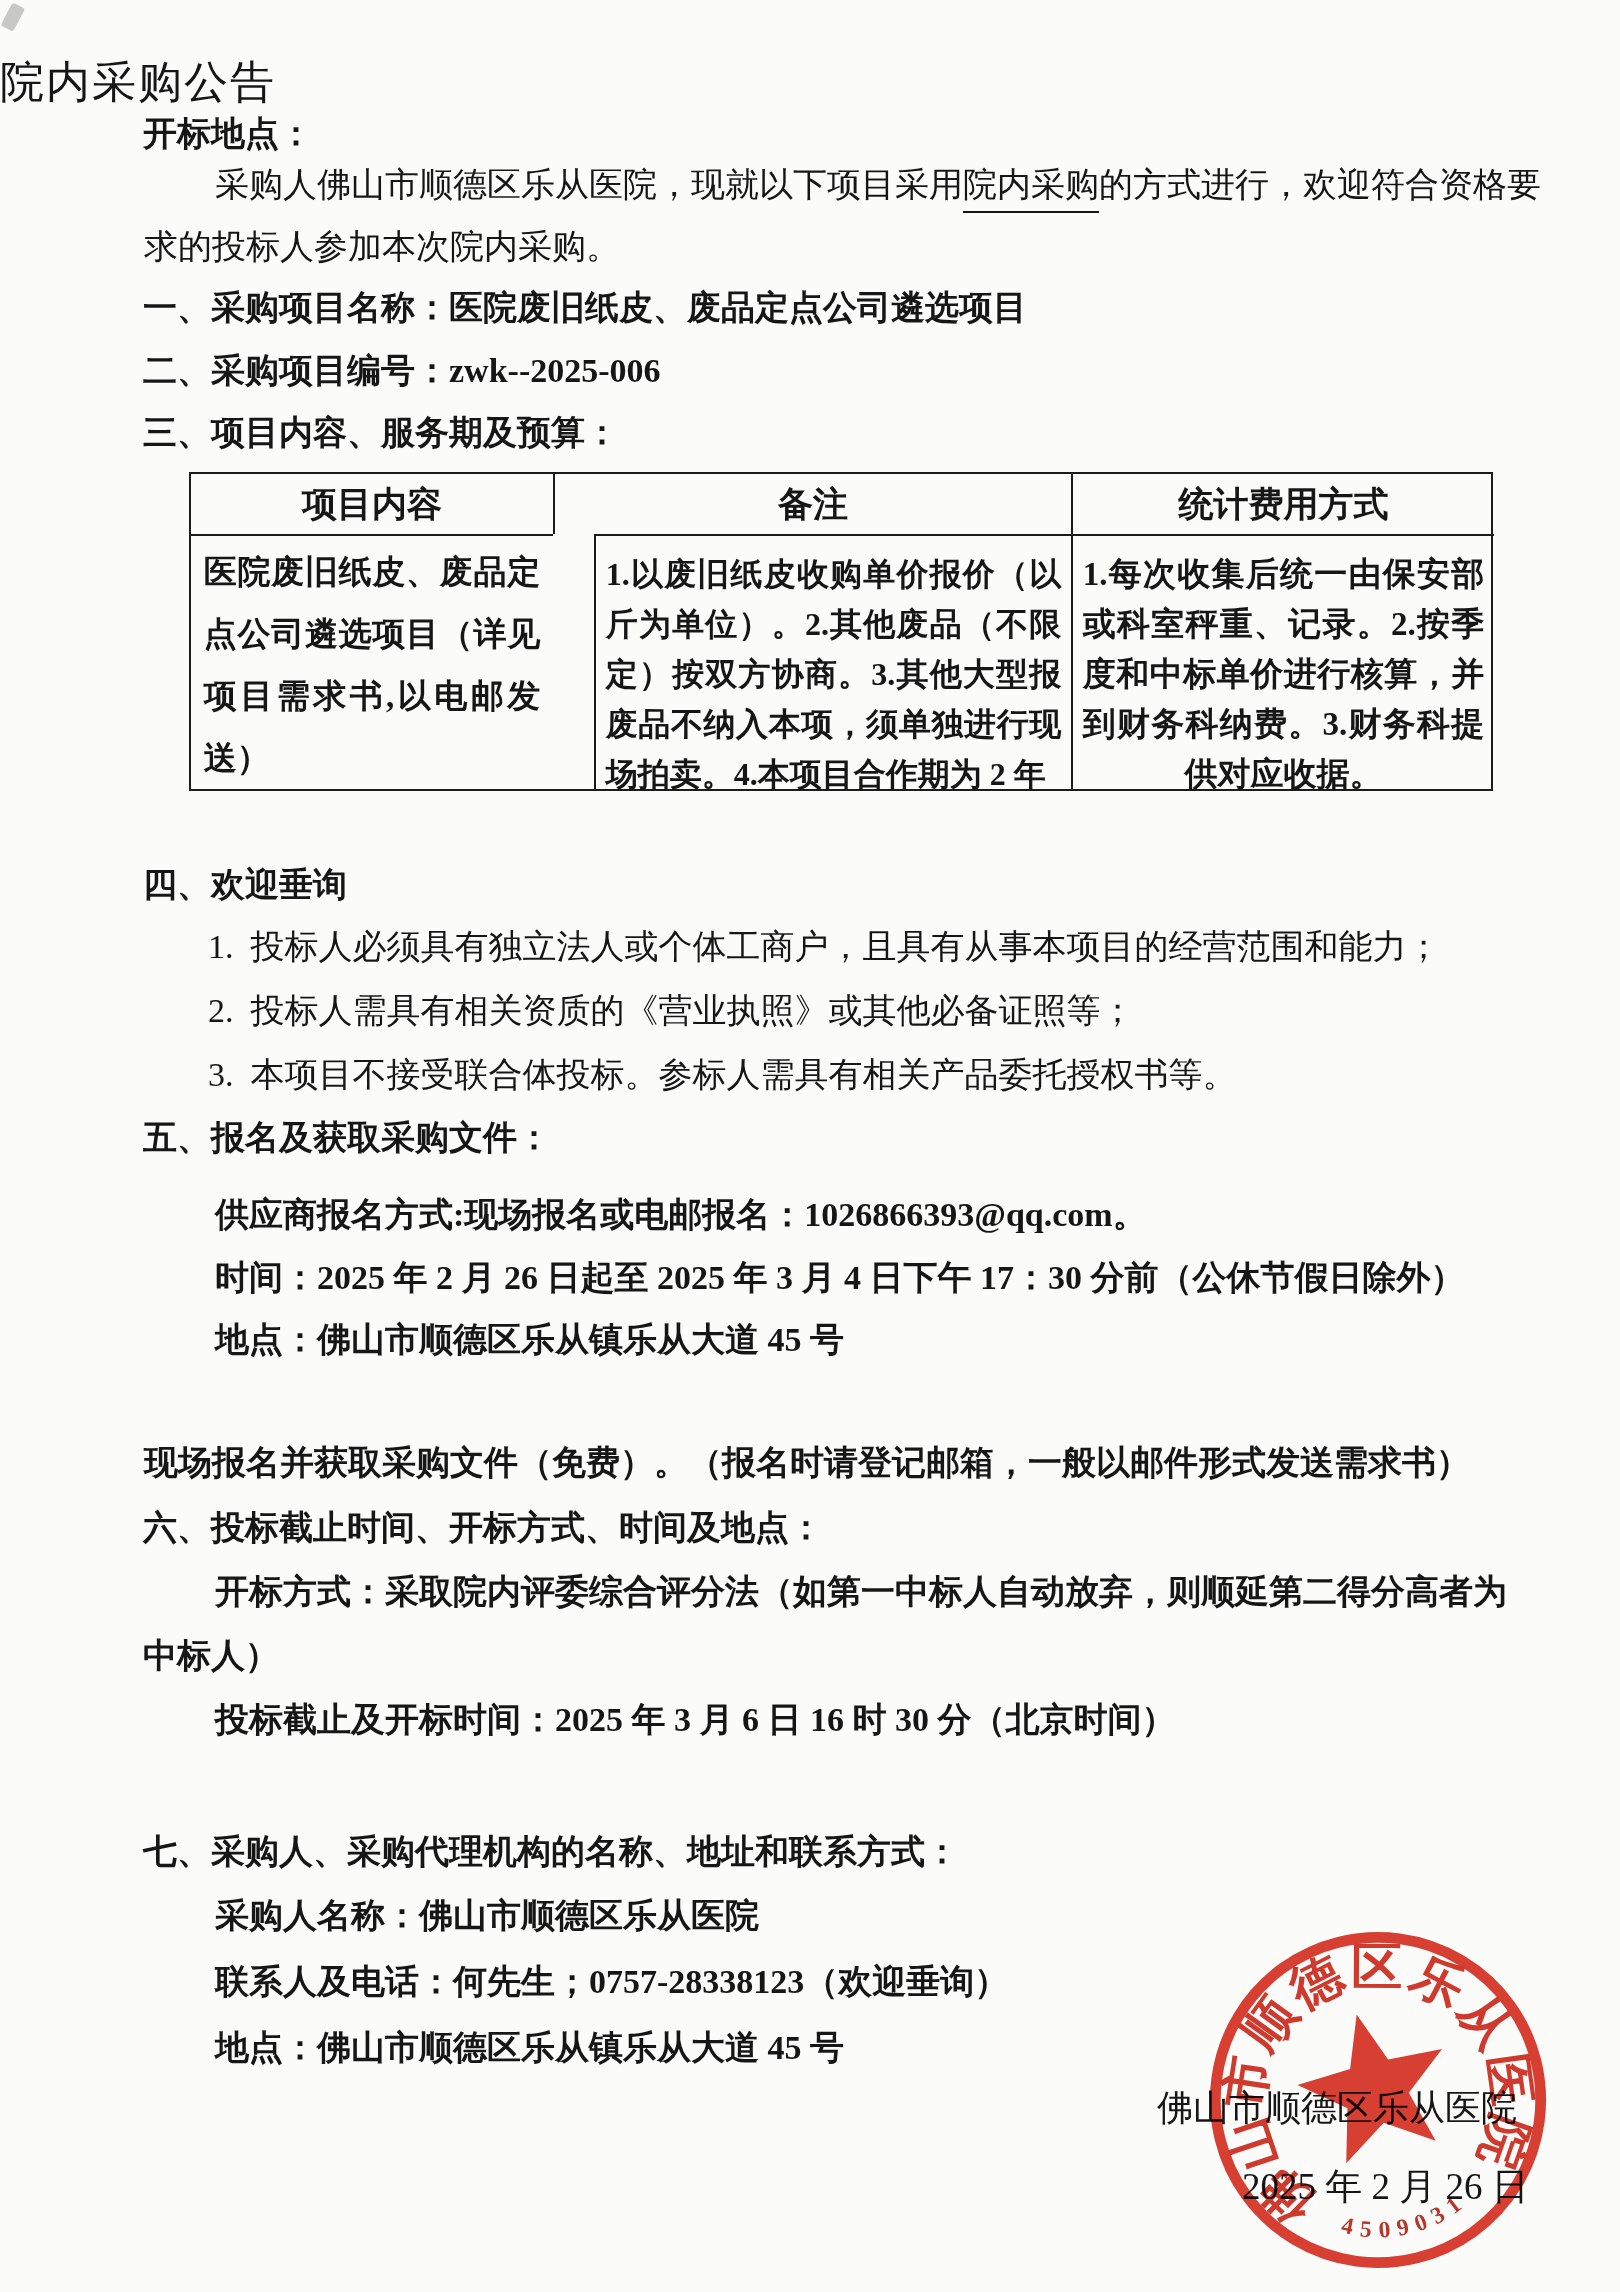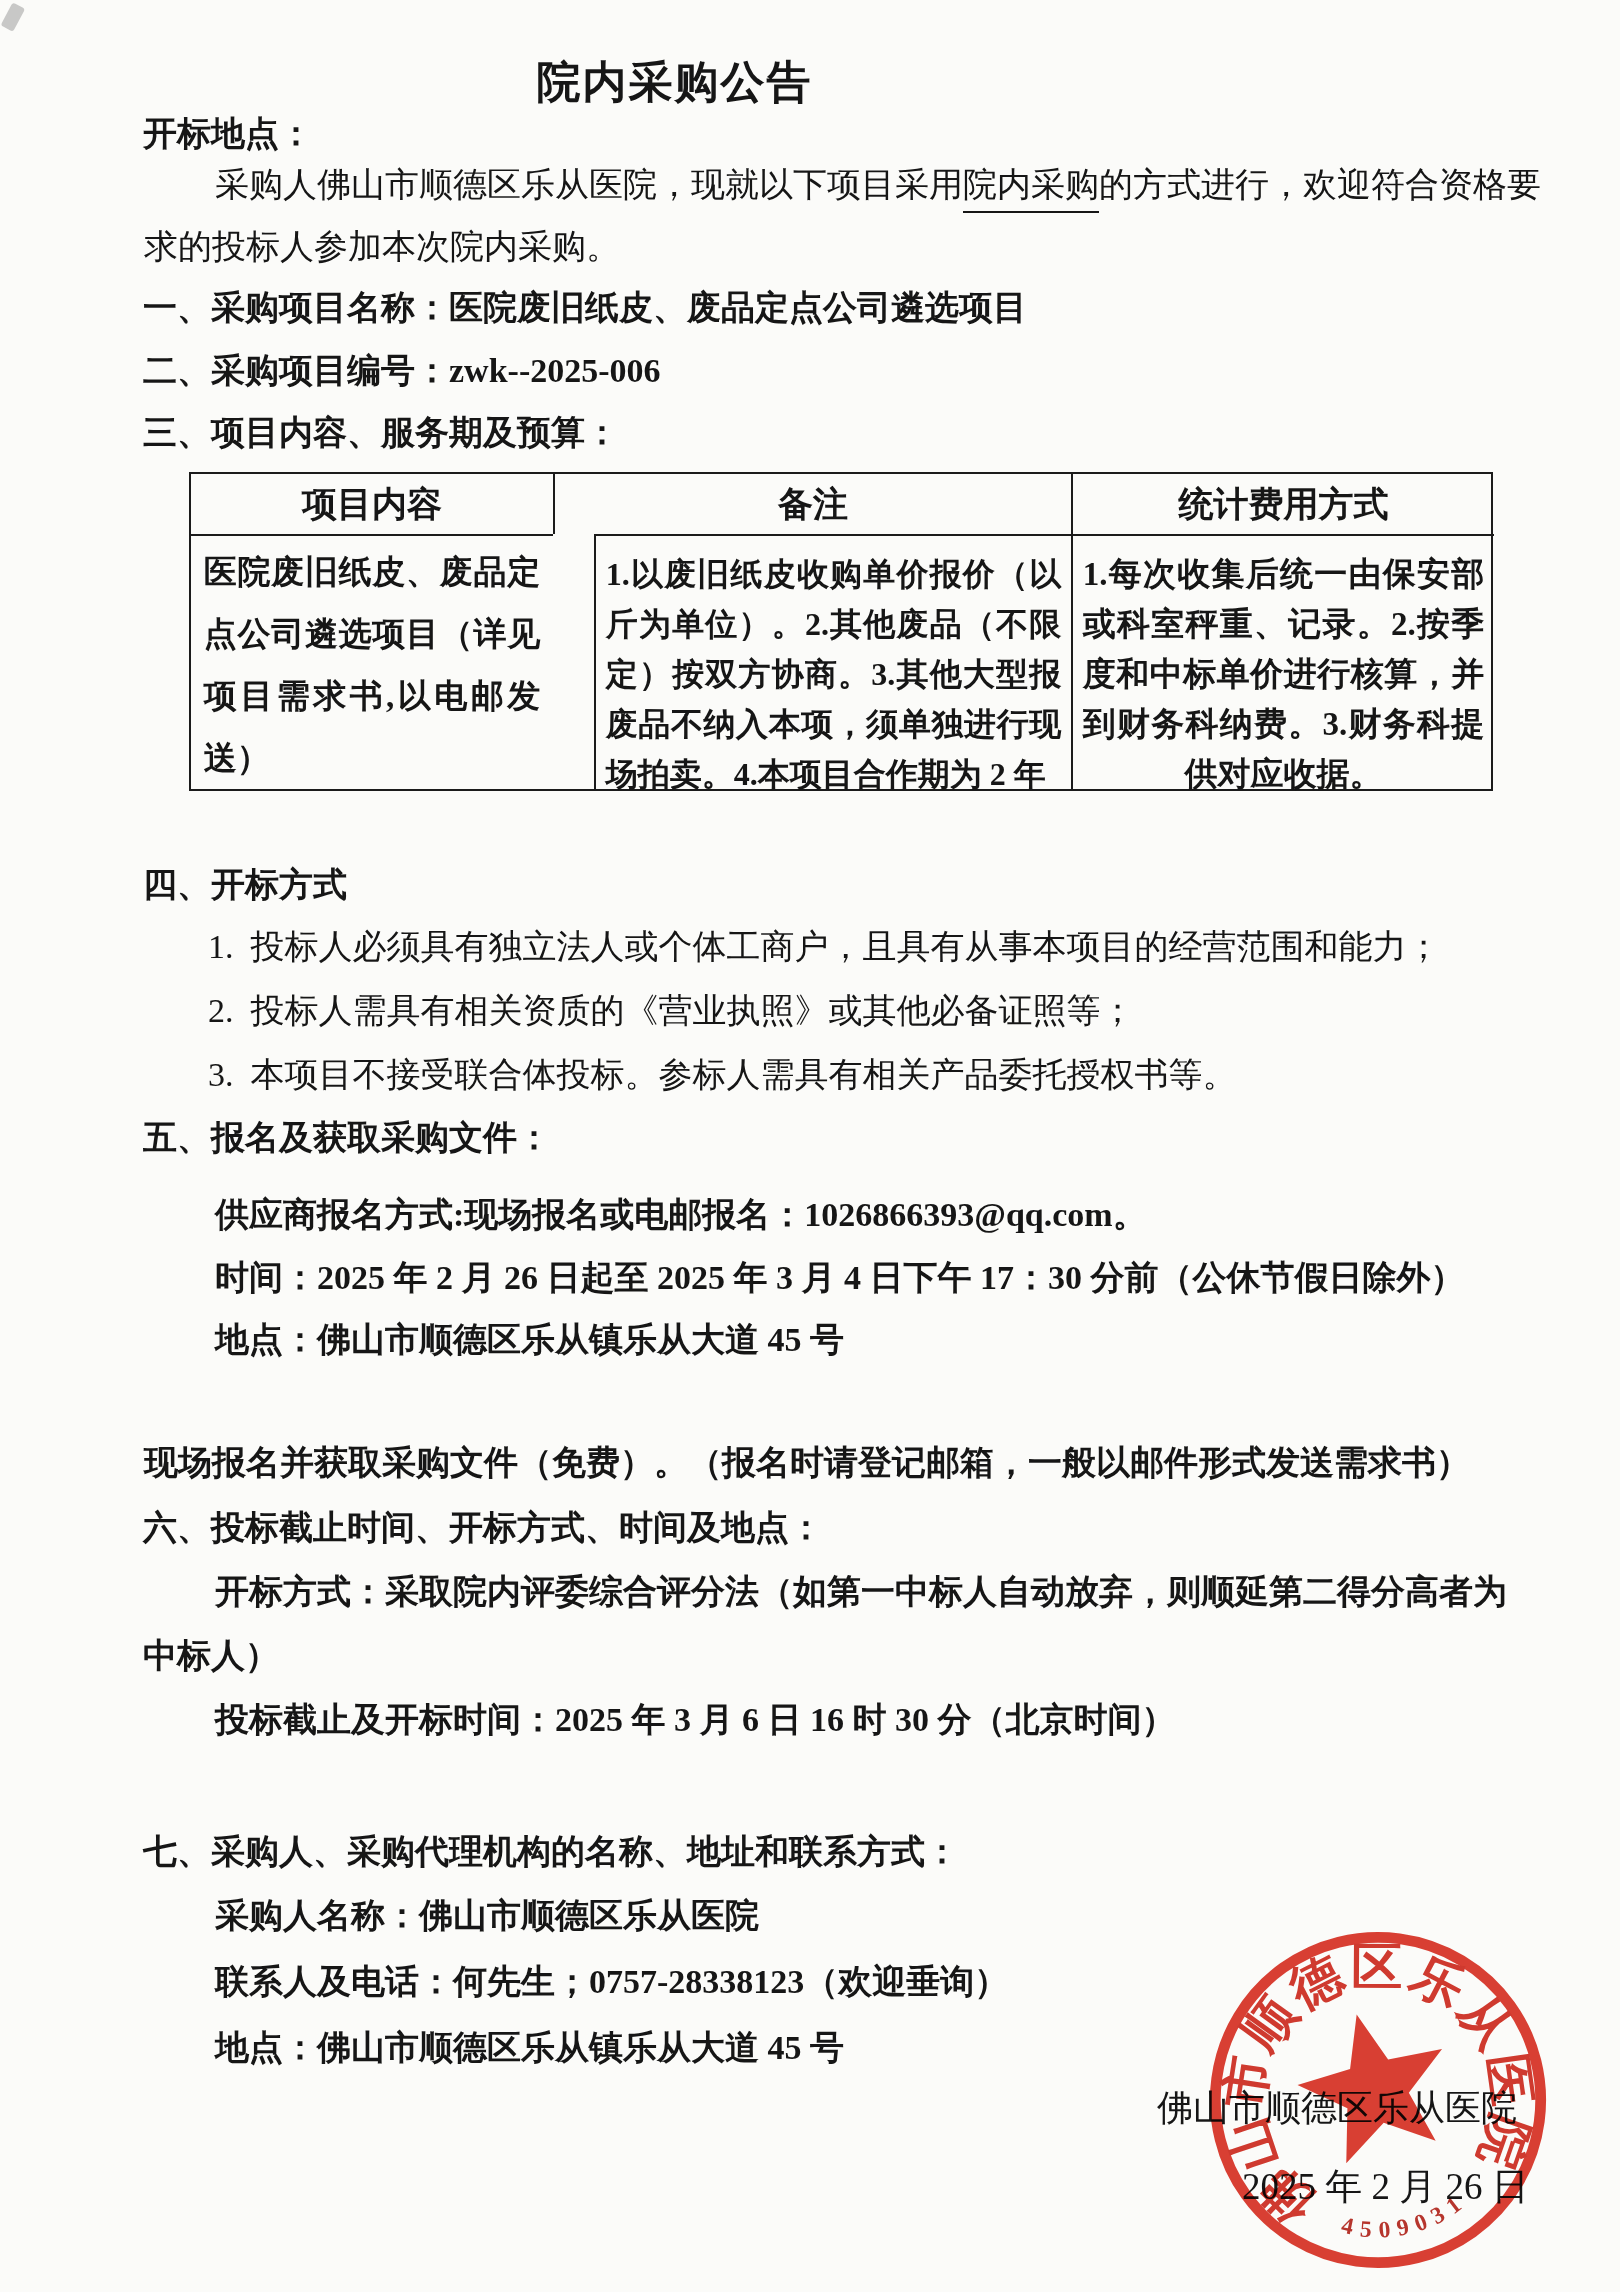--- a/index.html
+++ b/index.html
@@ -3,22 +3,22 @@
 <meta charset="utf-8">
 <style>
   html,body{margin:0;padding:0;background:#e8e8e8;}
   .page{
     position:relative;width:1620px;height:2293px;margin:0 auto;
     background:#fbfbf9;overflow:hidden;
     font-family:"Liberation Serif","DejaVu Serif",serif;color:#161616;
   }
   .line{position:absolute;white-space:pre;font-size:34px;line-height:1.3;color:#161616;}
   .b{font-weight:700;}
-  .title{position:absolute;left:0;top:53px;width:1349px;text-align:center;
-         font-size:44px;font-weight:700;letter-spacing:2px;}
+  .title{position:absolute;left:0;top:53px;width:1349px;text-align:left;
+         font-size:44px;font-weight:400;letter-spacing:2px;}
   .u{border-bottom:2.9px solid #161616;padding-bottom:8px;}
   
   .ptable{
     position:absolute;left:189px;top:472px;width:1304px;
     display:grid;grid-template-columns:362px 518px 423px;grid-template-rows:60px 255px;
     border:2.9px solid #1b1b1b;box-sizing:border-box;
   }
   .cell{box-sizing:border-box;border-left:2.5px solid #1b1b1b;border-top:2.5px solid #1b1b1b;}
   .cell.first-col{border-left:none;}
   .cell.head-row{border-top:none;}
@@ -54,21 +54,21 @@
 
   <div class="ptable">
     <div class="cell head-row first-col th">项目内容</div>
     <div class="cell head-row th">备注</div>
     <div class="cell head-row th">统计费用方式</div>
     <div class="cell first-col td1">医院废旧纸皮、废品定点公司遴选项目（详见项目需求书,以电邮发送）</div>
     <div class="cell td2">1.以废旧纸皮收购单价报价（以斤为单位）。2.其他废品（不限定）按双方协商。3.其他大型报废品不纳入本项，须单独进行现场拍卖。4.本项目合作期为 2 年</div>
     <div class="cell td3">1.每次收集后统一由保安部或科室秤重、记录。2.按季度和中标单价进行核算，并到财务科纳费。3.财务科提供对应收据。</div>
   </div>
 
-  <div class="line b" style="left:143px;top:863px;">四、开标方式</div>
+  <div class="line b" style="left:143px;top:863px;">四、欢迎垂询</div>
   <div class="line" style="left:208px;top:925px;">1.  投标人必须具有独立法人或个体工商户，且具有从事本项目的经营范围和能力；</div>
   <div class="line" style="left:208px;top:989px;">2.  投标人需具有相关资质的《营业执照》或其他必备证照等；</div>
   <div class="line" style="left:208px;top:1053px;">3.  本项目不接受联合体投标。参标人需具有相关产品委托授权书等。</div>
 
   <div class="line b" style="left:143px;top:1116px;">五、报名及获取采购文件：</div>
   <div class="line b" style="left:215px;top:1193px;">供应商报名方式:现场报名或电邮报名：1026866393@qq.com。</div>
   <div class="line b" style="left:215px;top:1256px;">时间：2025 年 2 月 26 日起至 2025 年 3 月 4 日下午 17：30 分前（公休节假日除外）</div>
   <div class="line b" style="left:215px;top:1318px;">地点：佛山市顺德区乐从镇乐从大道 45 号</div>
   <div class="line b" style="left:144px;top:1441px;">现场报名并获取采购文件（免费）。（报名时请登记邮箱，一般以邮件形式发送需求书）</div>
 

